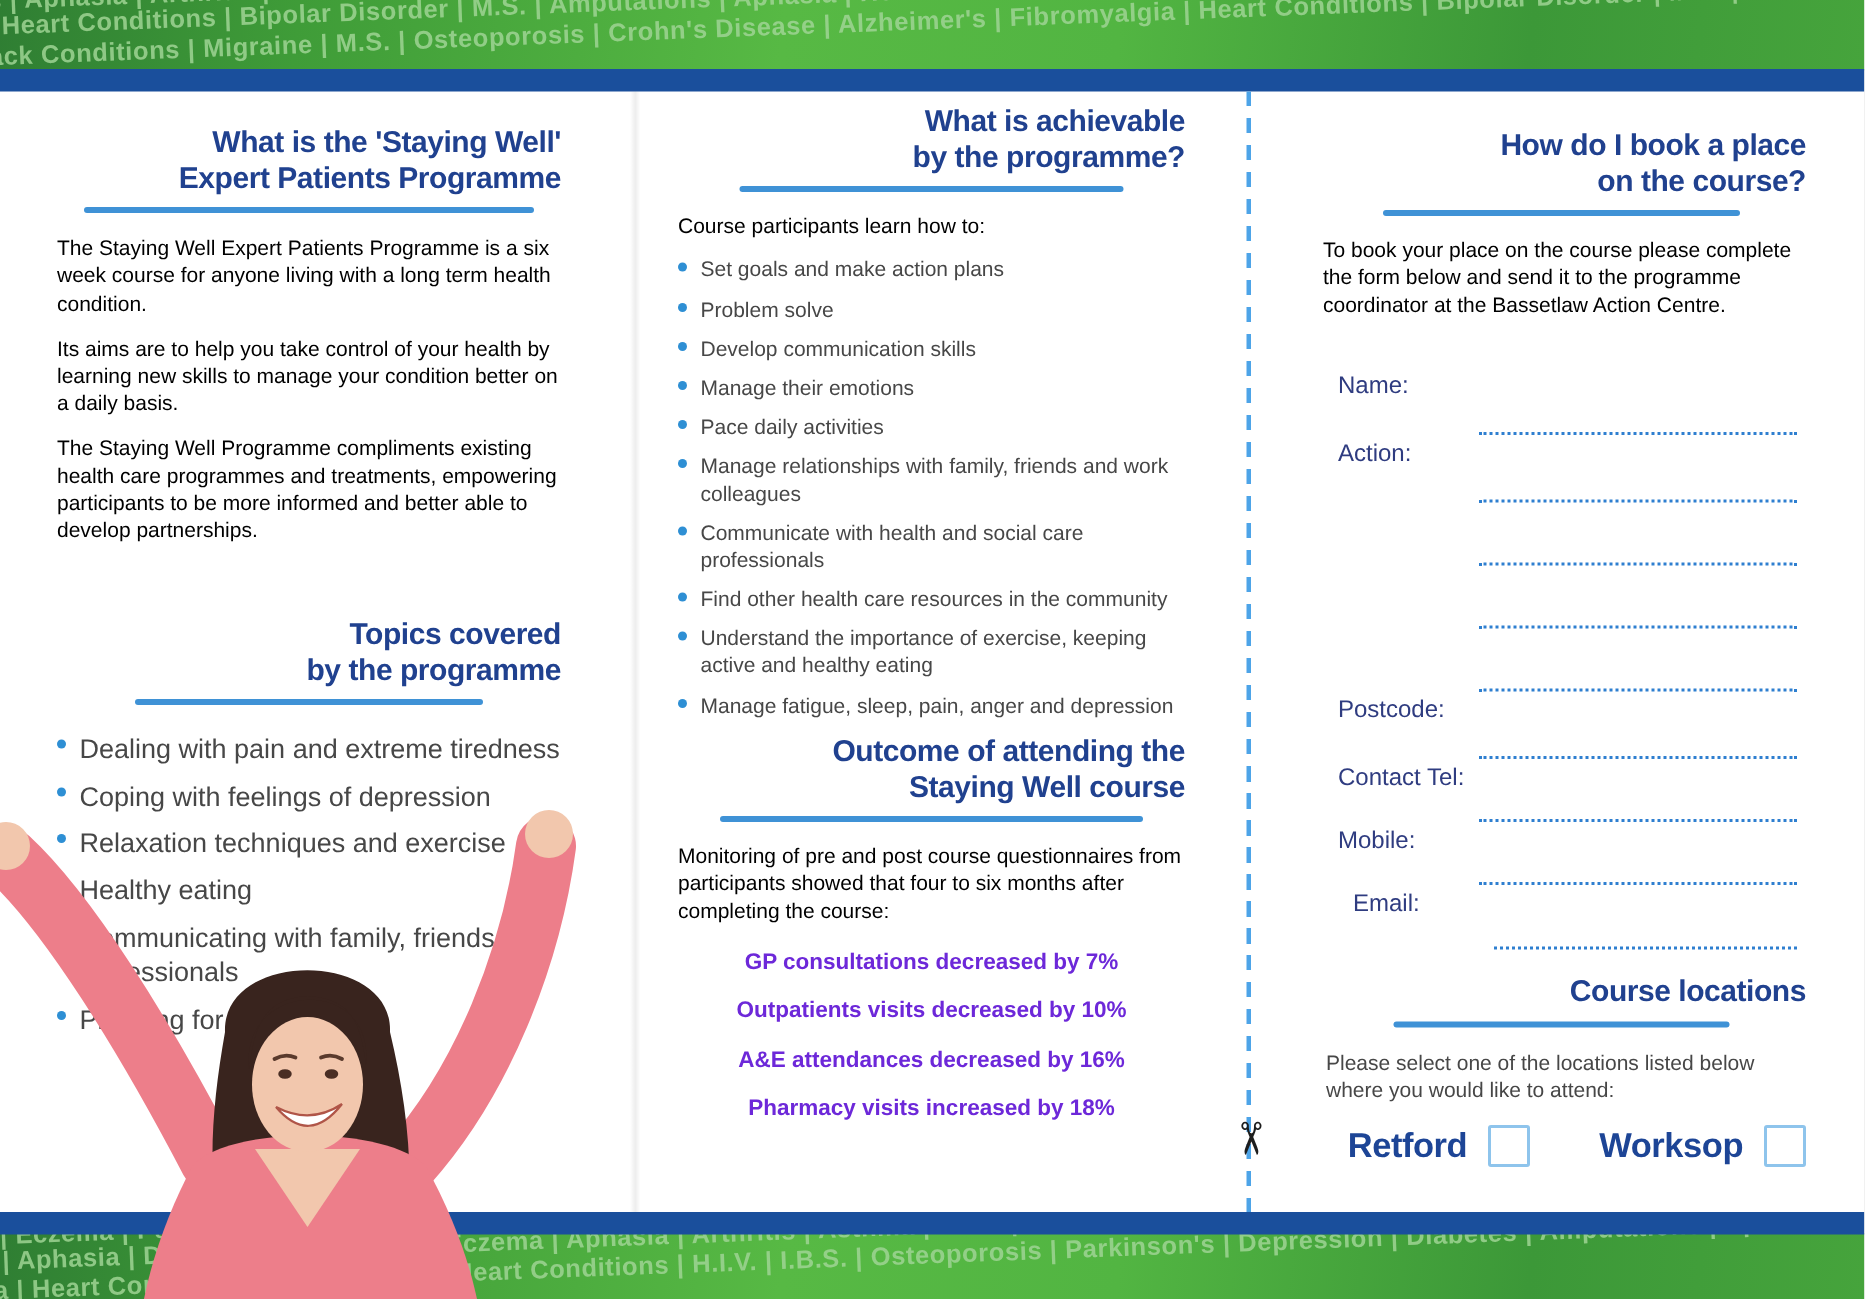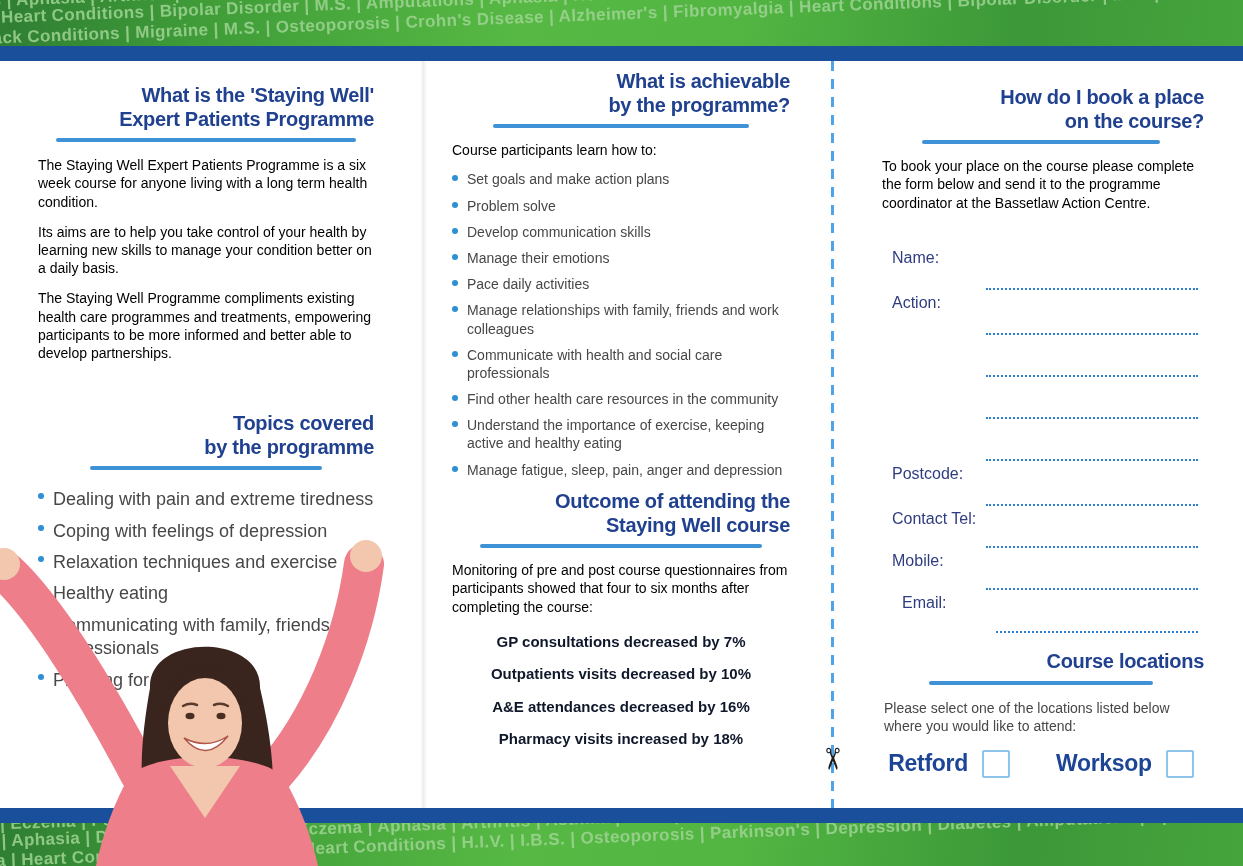--- a/index.html
+++ b/index.html
@@ -47,34 +47,34 @@
   .underline { height:4px; background:#3f92d6; border-radius:2px; margin:7px auto 0 auto; }
 
   .para { margin-top:12px; color:#000000; }
 
   ul.blist { list-style:none; margin-top:14px; }
   ul.blist li { position:relative; padding-left:15px; margin-bottom:8px; color:#474747; }
   ul.blist li .dot { position:absolute; left:0; top:5px; width:6px; height:6px; border-radius:50%;
     background:#2e8fd4; }
 
   .stats { margin-top:16px; text-align:center; }
-  .stat-line { color:#0f172a; font-weight:bold; font-size:15px; margin-top:13px; }
+  .stat-line { color:#6d28d9; font-weight:bold; font-size:15px; margin-top:13px; }
 
   
   .bform { position:absolute; left:6px; right:0; top:182px; }
   .form-row { position:relative; }
   .form-row .flabel { position:absolute; left:8px; top:0; color:#2f3c80; font-size:16px; }
   .form-row .fline { position:absolute; left:102px; right:6px; bottom:3px; height:0;
     border-bottom:2px dotted #2e7fd0; }
   .row-h45 { height:45px; }
   .row-h42 { height:42px; }
 
   .locations { position:absolute; left:0; right:0; top:584px; }
   .loc-intro { margin-top:14px; color:#474747; }
-  .loc-options { margin-top:14px; display:flex; align-items:center; justify-content:center; gap:14px; }
+  .loc-options { margin-top:14px; display:flex; align-items:center; justify-content:flex-end; gap:14px; }
   .loc-label { color:#1d4596; font-weight:bold; font-size:23px; letter-spacing:-0.3px; }
   .loc-box { width:28px; height:28px; border:2px solid #8ec4ec; background:#fff; border-radius:2px; }
   .loc-gap { width:18px; }
 
   
   .photo { position:absolute; left:0px; top:538px; width:420px; height:328px; z-index:3; }
 </style>
 </head>
 <body>
 

